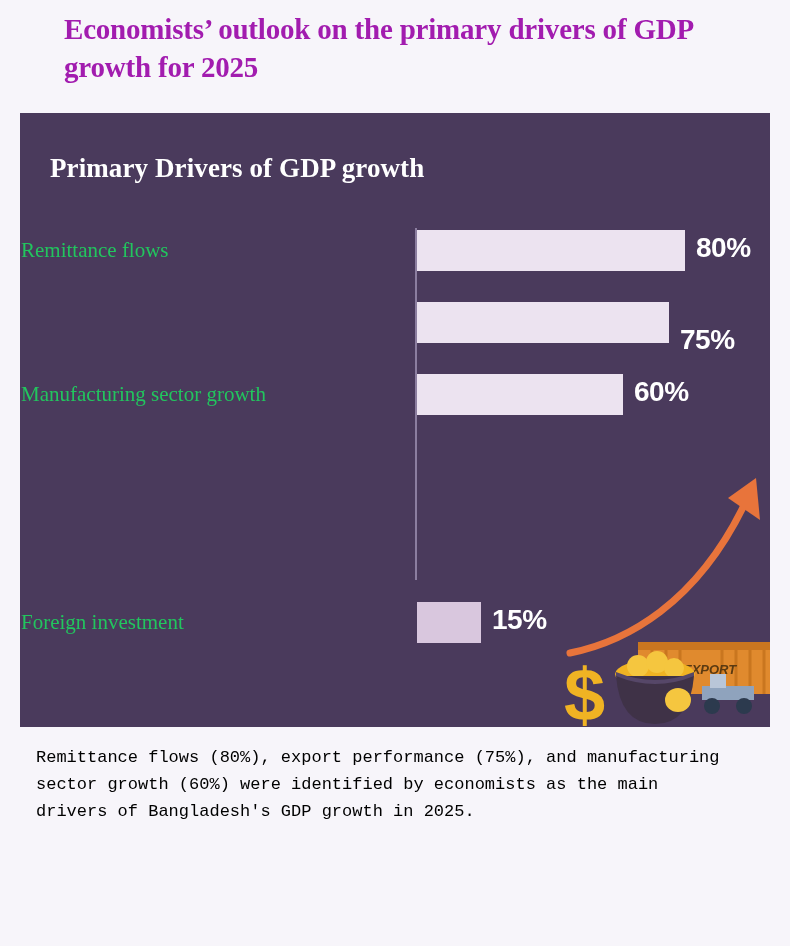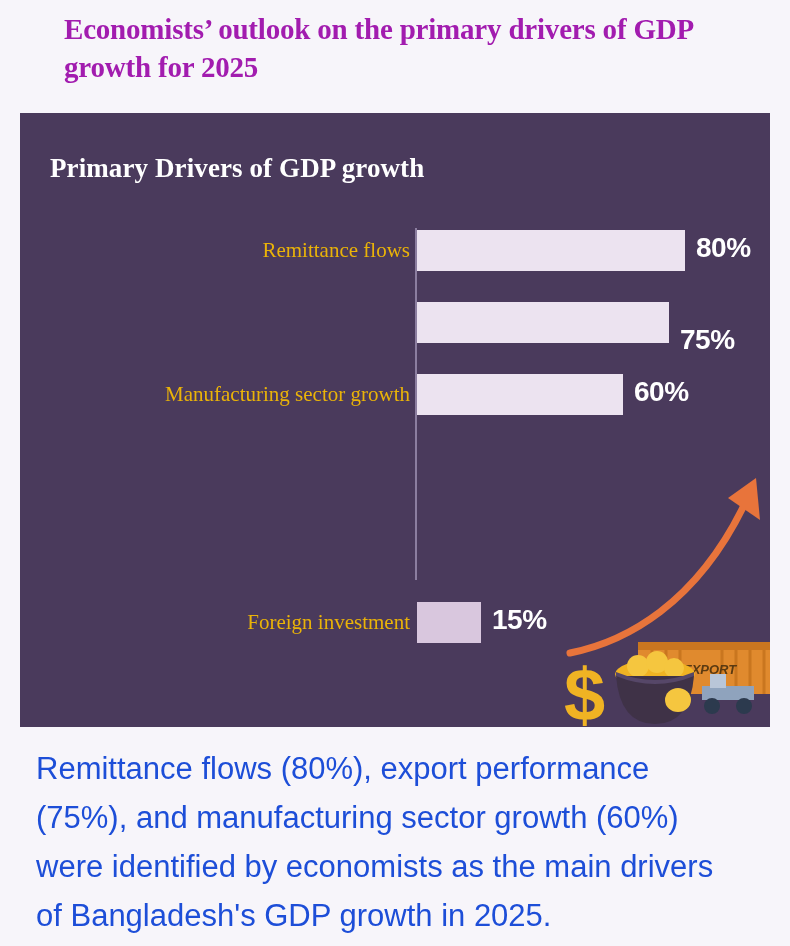--- a/index.html
+++ b/index.html
@@ -70,26 +70,26 @@
   .row {
     position: absolute;
     left: 0;
     height: 44px;
     width: 750px;
     display: flex;
     align-items: center;
   }
   .row-label {
     position: absolute;
-    left: 8px;
+    left: 1px;
     width: 382px;
-    text-align: right;
+    text-align: left;
     font-family: "Liberation Serif", serif;
     font-size: 21px;
-    color: #eab308;
+    color: #22c55e;
     white-space: nowrap;
   }
   .bar {
     position: absolute;
     left: 397px;
     height: 41px;
     background: #ece3f0;
   }
   .bar-value {
     position: absolute;
@@ -106,24 +106,24 @@
     top: 355px;
     width: 210px;
     height: 260px;
     pointer-events: none;
   }
   .caption {
     position: absolute;
     left: 36px;
     top: 745px;
     width: 700px;
-    font-family: Liberation Sans, sans-serif;
-    font-size: 31px;
+    font-family: Liberation Mono, monospace;
+    font-size: 17px;
     line-height: 1.58;
-    color: #1d4ed8;
+    color: #000000;
   }
 </style>
 </head>
 <body>
 
 <div class="page">
 
   <div class="headline">Economists’ outlook on the primary drivers of GDP growth for 2025</div>
 
   <div class="chart-card">

